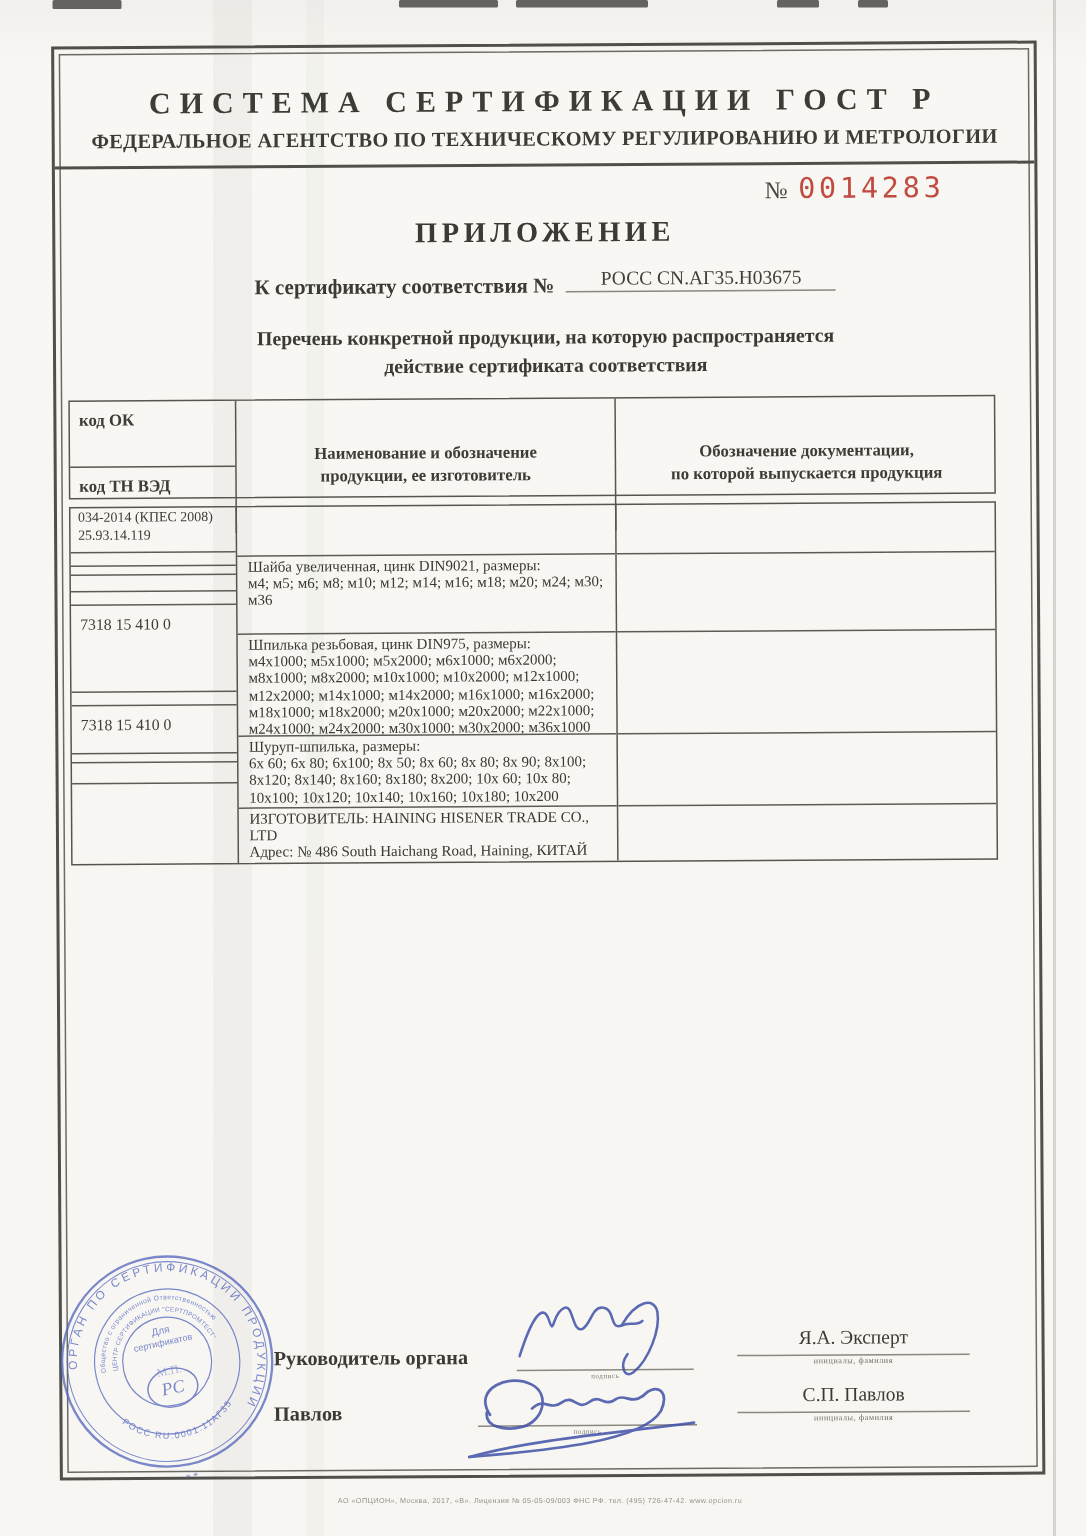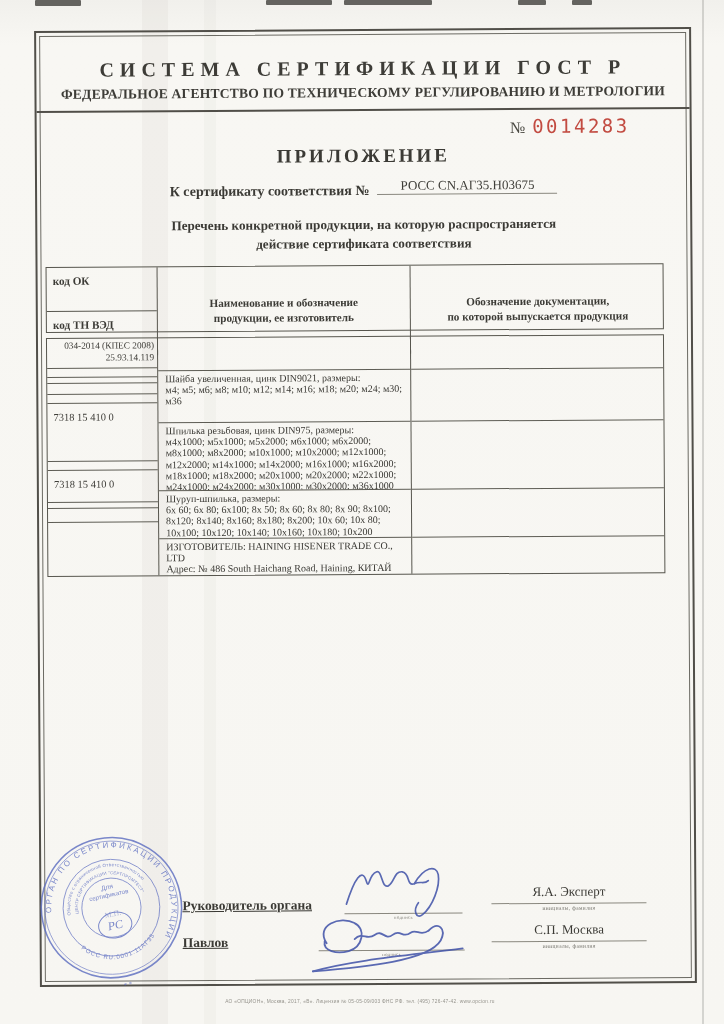--- a/index.html
+++ b/index.html
@@ -53,21 +53,21 @@
   .colA{left:0;width:111px;border-right:1px solid #57564e;box-sizing:border-box;}
   .colB{left:111px;width:253px;border-right:1px solid #57564e;box-sizing:border-box;}
   .colC{left:364px;right:0;}
   .cell{box-sizing:border-box;border-bottom:1px solid #5d5c54;overflow:hidden;}
   .cell:last-child{border-bottom:none;}
   .codeA{font-size:9.3px;line-height:1.25;padding:2px 3px 0 5px;color:#3e3d38;}
   .code{font-size:10.5px;padding:8px 0 0 6px;color:#3e3d38;}
   .prod{font-size:10px;line-height:1.12;padding:2px 5px 0 7px;color:#3a3934;}
 
   
-  .role{position:absolute;font-size:13.5px;font-weight:bold;color:#3b3a35;text-decoration:underline;}
+  .role{position:absolute;font-size:13.5px;font-weight:bold;color:#3b3a35;}
   .sigline{position:absolute;border-top:1px solid #8a887f;text-align:center;}
   .sigcap{font-size:4.6px;color:#77756e;letter-spacing:.4px;margin-top:1px;}
   .name-block{position:absolute;left:450px;width:155px;text-align:center;}
   .name{font-size:13px;color:#3b3a35;}
   .name-line{border-top:1px solid #8a887f;margin-top:3px;}
   .name-cap{font-size:5.4px;color:#6f6e67;letter-spacing:.4px;margin-top:1px;}
   .sigsvg{position:absolute;overflow:visible;}
   .stampsvg{position:absolute;left:-4px;top:801px;opacity:.8;}
   .stamp-stroke{stroke:#5b6cc0;fill:none;}
   .stamp-fill{fill:#5b6cc0;}
@@ -115,21 +115,21 @@
           <div class="sub">код ОК</div>
           <div class="sub">код ТН ВЭД</div>
         </div>
         <div class="th th-center pre">Наименование и обозначение
 продукции, ее изготовитель</div>
         <div class="th th-center pre">Обозначение документации,
 по которой выпускается продукция</div>
       </div>
       <div class="tbody">
         <div class="colA">
-          <div class="cell codeA pre" style="height:30px;text-align:right;">034-2014 (КПЕС 2008)
+          <div class="cell codeA pre" style="height:30px;">034-2014 (КПЕС 2008)
 25.93.14.119</div>
           <div class="cell" style="height:9px;"></div>
           <div class="cell" style="height:6px;"></div>
           <div class="cell" style="height:11px;"></div>
           <div class="cell" style="height:9px;"></div>
           <div class="cell code" style="height:58px;">7318 15 410 0</div>
           <div class="cell" style="height:9px;"></div>
           <div class="cell code" style="height:32px;">7318 15 410 0</div>
           <div class="cell" style="height:6px;"></div>
           <div class="cell" style="height:14px;"></div>
@@ -221,21 +221,21 @@
         <path d="M16,62 C60,50 120,46 166,40"></path>
       </g>
     </svg>
 
     <div class="name-block" style="top:854px;">
       <div class="name">Я.А. Эксперт</div>
       <div class="name-line"></div>
       <div class="name-cap">инициалы, фамилия</div>
     </div>
     <div class="name-block" style="top:892px;">
-      <div class="name">С.П. Москва</div>
+      <div class="name">С.П. Павлов</div>
       <div class="name-line"></div>
       <div class="name-cap">инициалы, фамилия</div>
     </div>
 
   </div>
 </div>
 
 <div class="footer">АО «ОПЦИОН», Москва, 2017, «В».  Лицензия № 05-05-09/003 ФНС РФ.  тел. (495) 726-47-42. www.opcion.ru</div>
 
 </body></html>

